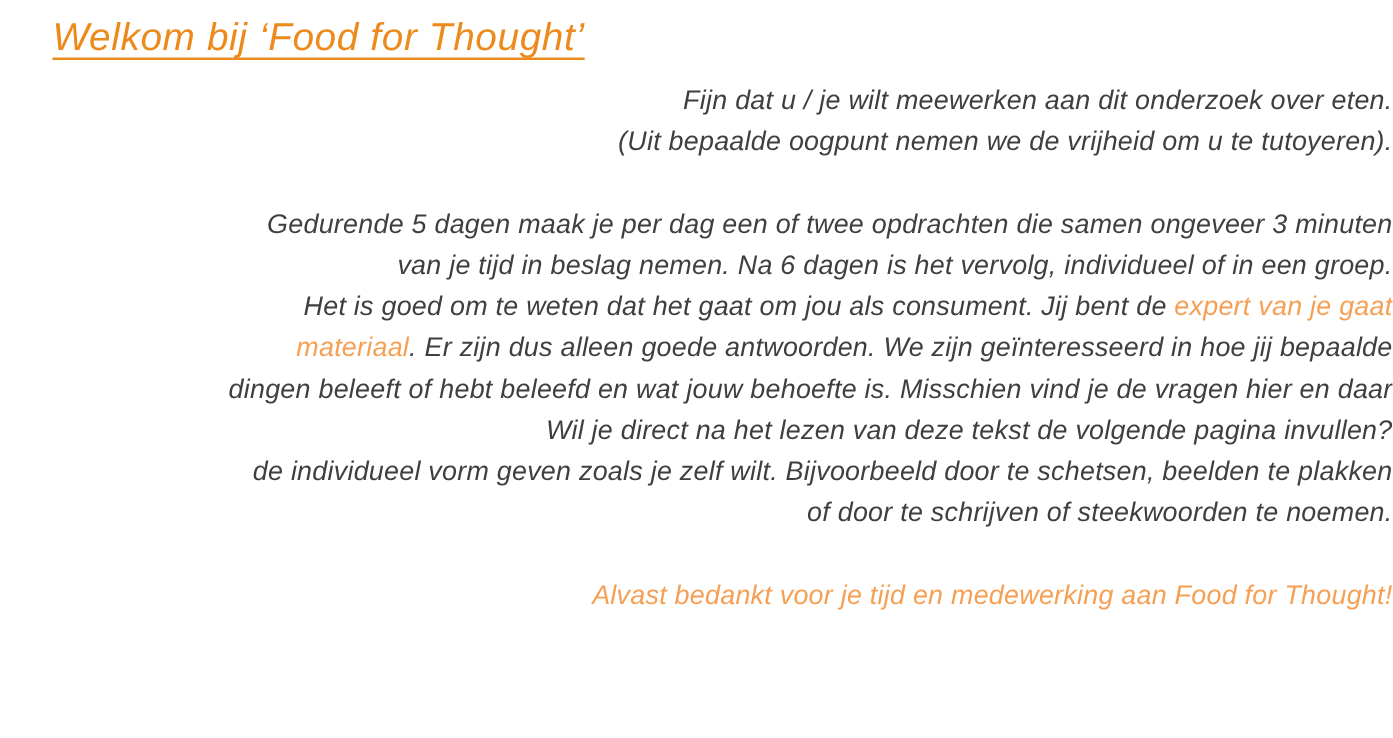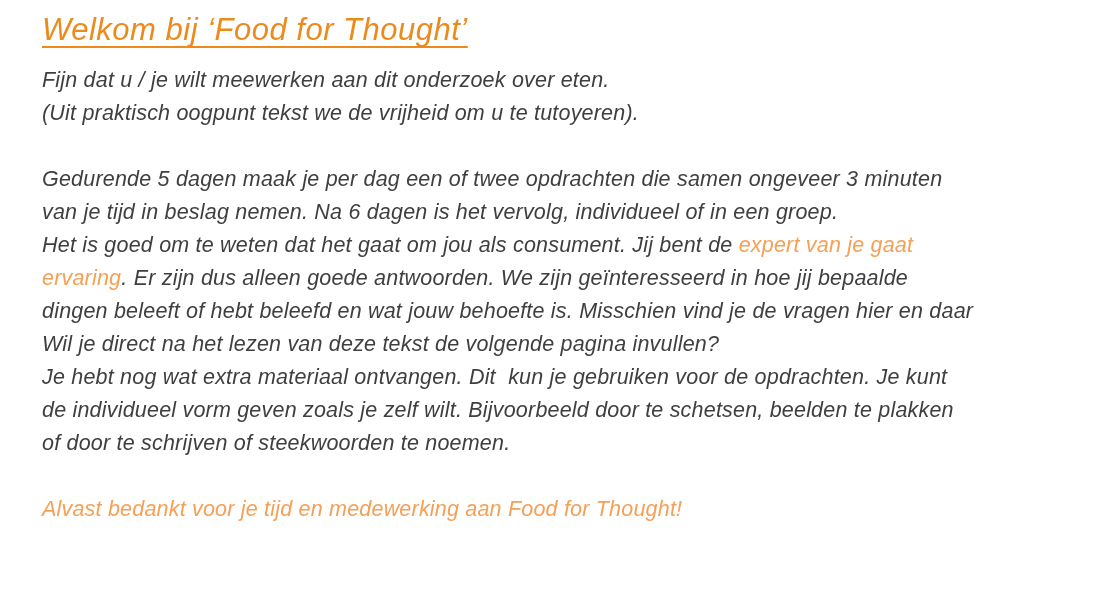--- a/index.html
+++ b/index.html
@@ -39,39 +39,39 @@
   .body-text {
     font-size: 21.5px;
     font-style: italic;
     color: var(--body-text);
     letter-spacing: 0.2px;
   }
   .line {
     line-height: 33px;
     height: 33px;
     white-space: pre;
+    text-align: right;
   }
   .accent {
     color: var(--accent-orange);
   }
 </style>
 </head>
 <body>
 
 <div class="page">
   <div class="title">Welkom bij ‘Food for Thought’</div>
   <div class="body-text">
       <div class="line"><span>Fijn dat u / je wilt meewerken aan dit onderzoek over eten.</span></div>
-      <div class="line"><span>(Uit praktisch oogpunt tekst we de vrijheid om u te tutoyeren).</span></div>
+      <div class="line"><span>(Uit bepaalde oogpunt nemen we de vrijheid om u te tutoyeren).</span></div>
       <div class="line">&nbsp;</div>
       <div class="line"><span>Gedurende 5 dagen maak je per dag een of twee opdrachten die samen ongeveer 3 minuten</span></div>
       <div class="line"><span>van je tijd in beslag nemen. Na 6 dagen is het vervolg, individueel of in een groep.</span></div>
       <div class="line"><span>Het is goed om te weten dat het gaat om jou als consument. Jij bent de </span><span class="accent">expert van je gaat</span></div>
-      <div class="line"><span class="accent">ervaring</span><span>. Er zijn dus alleen goede antwoorden. We zijn geïnteresseerd in hoe jij bepaalde</span></div>
+      <div class="line"><span class="accent">materiaal</span><span>. Er zijn dus alleen goede antwoorden. We zijn geïnteresseerd in hoe jij bepaalde</span></div>
       <div class="line"><span>dingen beleeft of hebt beleefd en wat jouw behoefte is. Misschien vind je de vragen hier en daar</span></div>
       <div class="line"><span>Wil je direct na het lezen van deze tekst de volgende pagina invullen?</span></div>
-      <div class="line"><span>Je hebt nog wat extra materiaal ontvangen. Dit  kun je gebruiken voor de opdrachten. Je kunt</span></div>
       <div class="line"><span>de individueel vorm geven zoals je zelf wilt. Bijvoorbeeld door te schetsen, beelden te plakken</span></div>
       <div class="line"><span>of door te schrijven of steekwoorden te noemen.</span></div>
       <div class="line">&nbsp;</div>
       <div class="line"><span class="accent">Alvast bedankt voor je tijd en medewerking aan Food for Thought!</span></div>
     </div>
 </div>
 
 </body></html>

